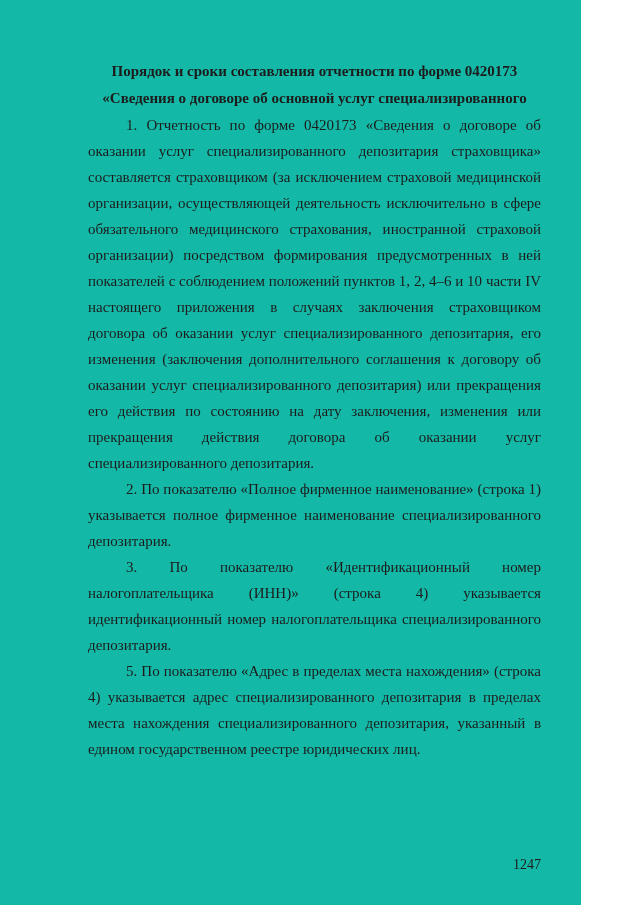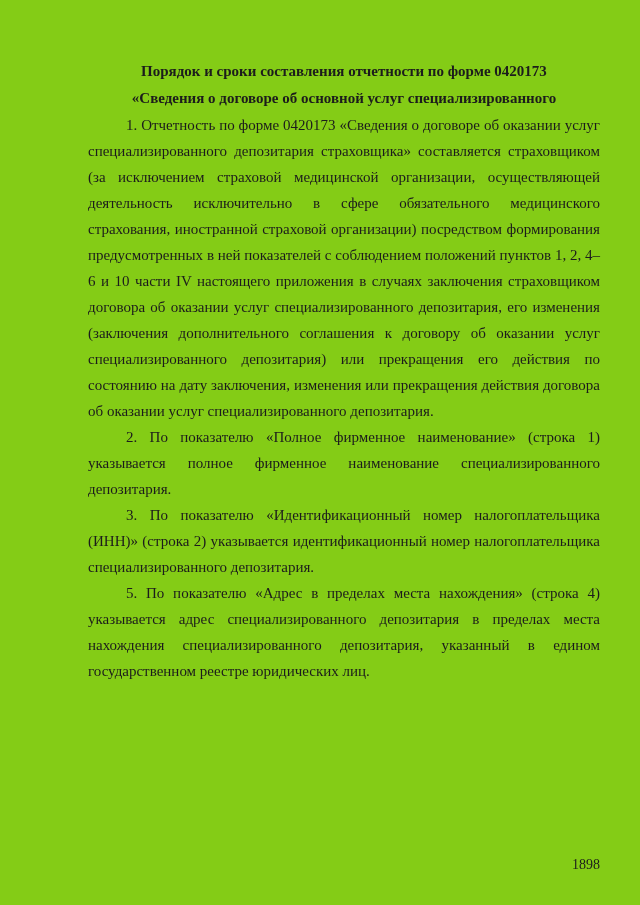--- a/index.html
+++ b/index.html
@@ -1,22 +1,22 @@
 <!DOCTYPE html>
 <html lang="ru"><head>
 <meta charset="utf-8">
 <style>
   * { margin: 0; padding: 0; box-sizing: border-box; }
   html, body { background: #ffffff; }
 
   .page {
     position: relative;
-    width: 640px;
+    width: 581px;
     height: 905px;
-    background: #84cc16;
+    background: #14b8a6;
     color: #1c1c1c;
     font-family: "Liberation Serif", "DejaVu Serif", serif;
     overflow: hidden;
     text-decoration: underline;
   }
 
   .content {
     position: absolute;
     top: 58px;
     left: 88px;
@@ -57,20 +57,20 @@
   <div class="content">
 
     <div class="doc-title">
       <span class="title-line">Порядок и сроки составления отчетности по форме 0420173</span>
       <span class="title-line">«Сведения о договоре об основной услуг специализированного</span>
     </div>
 
     <div class="doc-body">
       <p>1. Отчетность по форме 0420173 «Сведения о договоре об оказании услуг специализированного депозитария страховщика» составляется страховщиком (за исключением страховой медицинской организации, осуществляющей деятельность исключительно в сфере обязательного медицинского страхования, иностранной страховой организации) посредством формирования предусмотренных в ней показателей с соблюдением положений пунктов 1, 2, 4–6 и 10 части IV настоящего приложения в случаях заключения страховщиком договора об оказании услуг специализированного депозитария, его изменения (заключения дополнительного соглашения к договору об оказании услуг специализированного депозитария) или прекращения его действия по состоянию на дату заключения, изменения или прекращения действия договора об оказании услуг специализированного депозитария.</p>
       <p>2. По показателю «Полное фирменное наименование» (строка 1) указывается полное фирменное наименование специализированного депозитария.</p>
-      <p>3. По показателю «Идентификационный номер налогоплательщика (ИНН)» (строка 2) указывается идентификационный номер налогоплательщика специализированного депозитария.</p>
+      <p>3. По показателю «Идентификационный номер налогоплательщика (ИНН)» (строка 4) указывается идентификационный номер налогоплательщика специализированного депозитария.</p>
       <p>5. По показателю «Адрес в пределах места нахождения» (строка 4) указывается адрес специализированного депозитария в пределах места нахождения специализированного депозитария, указанный в едином государственном реестре юридических лиц.</p>
     </div>
 
   </div>
 
-  <div class="page-number">1898</div>
+  <div class="page-number">1247</div>
 </div>
 
 </body></html>

